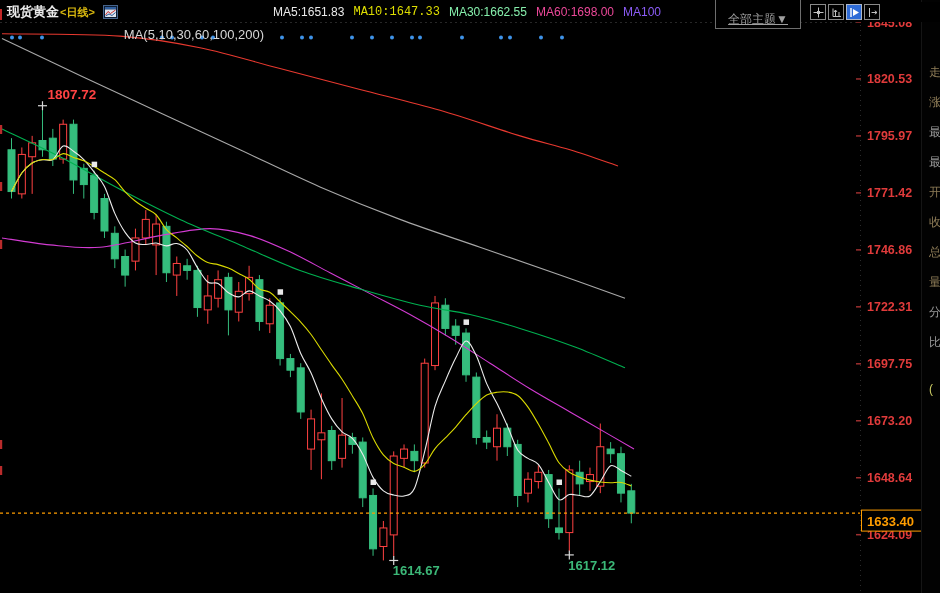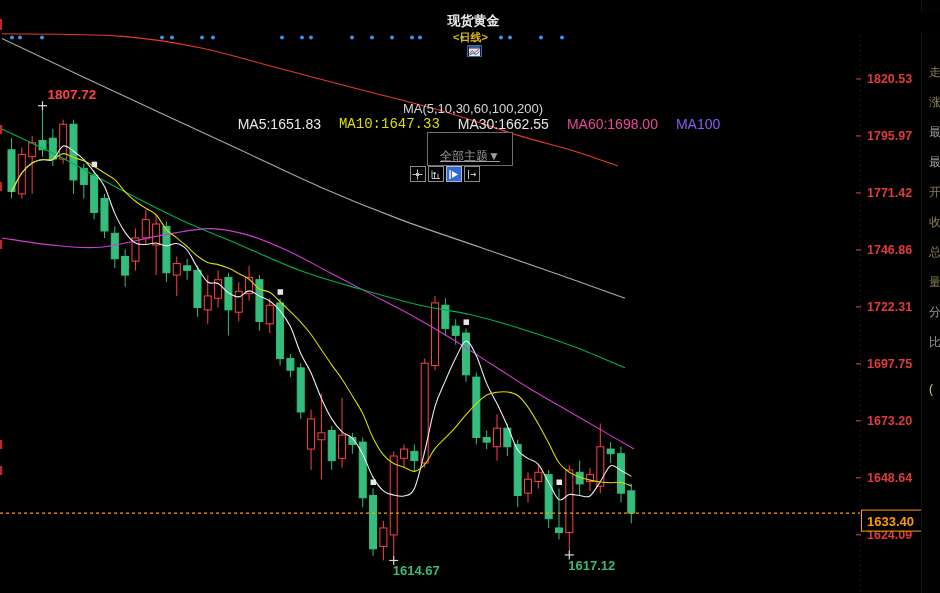--- a/index.html
+++ b/index.html
@@ -1,25 +1,25 @@
 <!DOCTYPE html>
 <html><head>
 <meta charset="utf-8">
 <style>
   html,body{margin:0;padding:0;background:#000;}
   body{width:940px;height:593px;overflow:hidden;font-family:"Liberation Sans",sans-serif;}
   .app{position:relative;width:940px;height:593px;background:#000;overflow:hidden;}
-  .hdr{position:absolute;top:12px;left:0;width:940px;height:20px;display:flex;align-items:center;background:#000;z-index:6;flex-direction:column;}
+  .hdr{position:absolute;top:2px;left:0;width:940px;height:20px;display:flex;align-items:center;background:#000;z-index:6;}
   .sliver{position:absolute;left:0;top:7px;width:2px;height:11px;background:#c22727;}
   .t{color:#eaeaea;font-weight:bold;font-size:13px;margin-left:7px;white-space:nowrap;}
   .p{color:#d9b80e;font-weight:bold;font-size:11px;margin-left:1px;white-space:nowrap;}
   .mini{width:15px;height:14px;margin-left:8px;padding:0;border:1px solid #46648c;background:#0d1d33;display:inline-flex;align-items:center;justify-content:center;}
   .mag{color:#d6d6d6;font-size:13px;margin-left:6px;white-space:nowrap;margin-top:44px;}
   #ma-items{display:flex;white-space:nowrap;}
-  #ma-items span{font-size:14px;margin-left:18px;}
+  #ma-items span{font-size:12px;margin-left:9px;}
   .sp{flex:1;}
   .theme{background:#000;border:1px solid #6e6e6e;color:#9f9f9f;font-size:12px;height:17px;line-height:15px;padding:16px 12px;text-decoration:underline;font-family:"Liberation Sans",sans-serif;cursor:pointer;white-space:nowrap;}
   .icons{display:flex;gap:2px;margin:0 60px 0 9px;}
   .ibtn{width:16px;height:16px;border:1px solid #8a8a8a;background:#000;display:flex;align-items:center;justify-content:center;padding:0;cursor:pointer;}
   .ibtn.active{background:#2e6bd6;border-color:#aeb8c8;}
   #chart{position:absolute;top:20px;left:0;background:#000;}
   #right-strip{position:absolute;top:0;left:921px;width:19px;height:593px;overflow:hidden;border-left:1px solid #151515;background:#020202;z-index:5;}
   #right-strip span{position:absolute;left:7px;font-size:12px;white-space:nowrap;}
   text{font-family:"Liberation Sans",sans-serif;}
 </style>
@@ -36,21 +36,21 @@
         <rect x="0" y="0" width="11" height="2.5" fill="#2f5e9e"></rect>
         <rect x="0" y="2.5" width="11" height="7.5" fill="#dfe6ef"></rect>
         <polyline points="0.5,8 3,4.5 5.5,6.5 10.5,3" stroke="#cc3333" stroke-width="1" fill="none"></polyline>
         <polyline points="0.5,9 4,7 7,8.5 10.5,5.5" stroke="#2f5e9e" stroke-width="1" fill="none"></polyline>
       </svg>
     </button>
     <span class="mag">MA(5,10,30,60,100,200)</span>
     <span id="ma-items">
         <span style="color: rgb(233, 233, 233);">MA5:1651.83</span>
         <span style="color: rgb(222, 222, 0); font-family: Liberation Mono, monospace;">MA10:1647.33</span>
-        <span style="color: #e5e5e5;">MA30:1662.55</span>
+        <span style="color: #86efac;">MA30:1662.55</span>
         <span style="color: #ec4899;">MA60:1698.00</span>
         <span style="color: #8b5cf6;">MA100</span>
       </span>
     <span class="sp"></span>
     <button class="theme">全部主题▼</button>
     <div class="icons">
       <button class="ibtn">
         <svg width="11" height="11" viewBox="0 0 11 11">
             <path d="M5.5 0.5v10M0.5 5.5h10" stroke="#c0c0c0" stroke-width="1" fill="none"></path>
             <rect x="4" y="4" width="3" height="3" fill="#c0c0c0"></rect>

